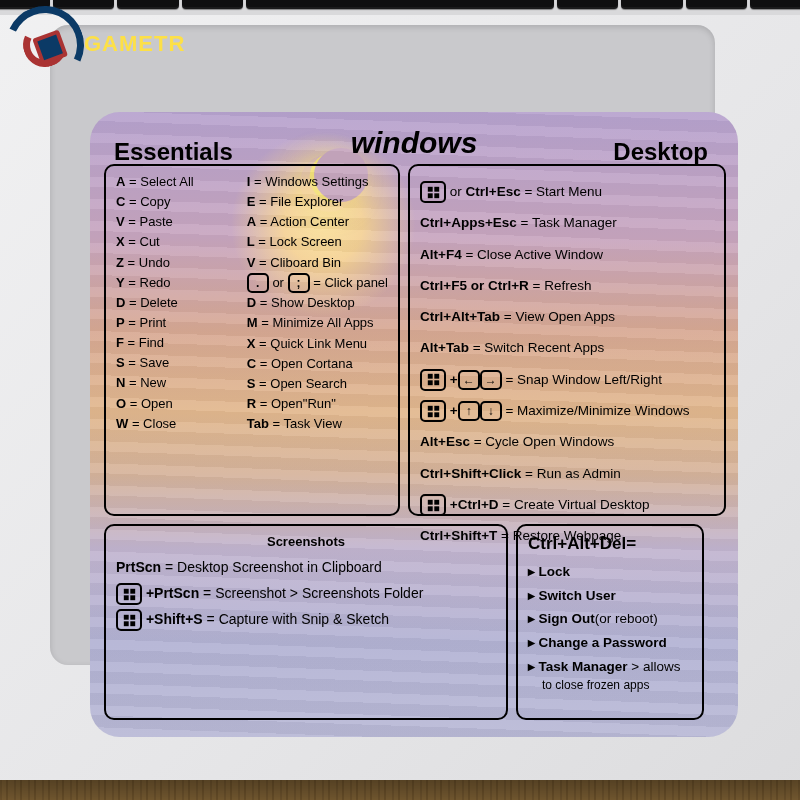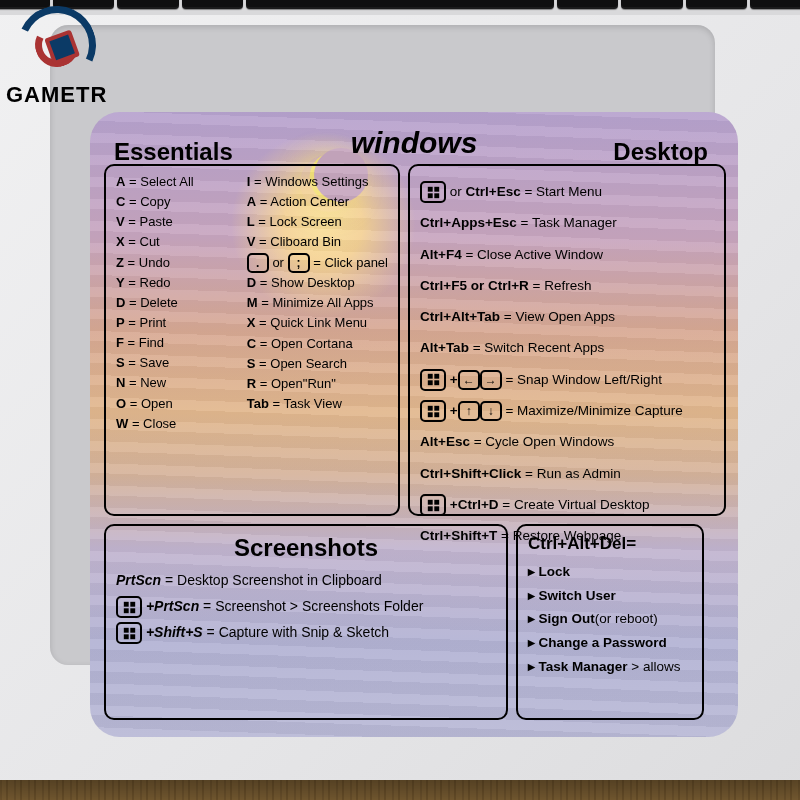--- a/index.html
+++ b/index.html
@@ -117,34 +117,34 @@
 
   .twocol { display:flex; gap:6px; }
   .col { flex:1; }
   .row { line-height: 1.55; white-space: nowrap; font-size:13px; }
   .row b { font-weight:900; }
   .eq { font-weight:400; }
 
   .drow { line-height: 1.72; font-size:13.5px; white-space:nowrap;margin-top:8px; }
   .drow b { font-weight:900; }
 
-  .sectitle { text-align:center; font-weight:bold; font-size:24px; margin:2px 0 6px; }
+  .sectitle { text-align:center; font-weight:bold; font-size:13px; margin:2px 0 6px; }
   .srow { font-size:14px; line-height:1.85; white-space:nowrap; }
-  .srow b { font-weight:900;font-style:italic; }
+  .srow b { font-weight:900; }
 
   .cad .sectitle { text-align:left; font-size:17px; }
   .cad li { font-size:13.5px; line-height:1.75; list-style:none; }
   .cad li::before { content:"▸ "; font-weight:bold; }
   .cad .sub { font-size:12px; margin-left:14px; line-height:1.3; }
 
   
   .logo {
     position:absolute; top:6px; left:6px; z-index:5;
-    display:flex; flex-direction:column; align-items:center;
-    font-weight:900; color:#000000;
+    display:flex; align-items:center;
+    font-weight:900; color:#fde047;
   }
   .logo .ring {
     width:78px; height:78px; border:7px solid #0b3a66; border-radius:50%;
     position:relative; border-left-color:transparent; border-bottom-color:transparent;
     transform: rotate(-20deg);
     box-shadow: 0 0 0 3px rgba(11,58,102,0.0);
   }
   .logo .ring::before{
     content:""; position:absolute; inset:10px; border:7px solid #a33; border-radius:50%;
     border-top-color:transparent; border-right-color:transparent;
@@ -198,20 +198,21 @@
           <div class="row"><b>D</b> <span class="eq">= Delete</span></div>
           <div class="row"><b>P</b> <span class="eq">= Print</span></div>
           <div class="row"><b>F</b> <span class="eq">= Find</span></div>
           <div class="row"><b>S</b> <span class="eq">= Save</span></div>
           <div class="row"><b>N</b> <span class="eq">= New</span></div>
           <div class="row"><b>O</b> <span class="eq">= Open</span></div>
           <div class="row"><b>W</b> <span class="eq">= Close</span></div>
         </div>
         <div class="col">
           <div class="row"><b>I</b> <span class="eq">= Windows Settings</span></div>
+          <div class="row"><b>E</b> <span class="eq">= File Explorer</span></div>
           <div class="row"><b>A</b> <span class="eq">= Action Center</span></div>
           <div class="row"><b>L</b> <span class="eq">= Lock Screen</span></div>
           <div class="row"><b>V</b> <span class="eq">= Cliboard Bin</span></div>
           <div class="row"><span class="smkey">.</span> or <span class="smkey">;</span> <span class="eq">= Click panel</span></div>
           <div class="row"><b>D</b> <span class="eq">= Show Desktop</span></div>
           <div class="row"><b>M</b> <span class="eq">= Minimize All Apps</span></div>
           <div class="row"><b>X</b> <span class="eq">= Quick Link Menu</span></div>
           <div class="row"><b>C</b> <span class="eq">= Open Cortana</span></div>
           <div class="row"><b>S</b> <span class="eq">= Open Search</span></div>
           <div class="row"><b>R</b> <span class="eq">= Open"Run"</span></div>
@@ -242,21 +243,21 @@
             <rect x="9" y="9" width="6" height="6" fill="#000"></rect>
           </svg>
         </span> <b>+</b><span class="smkey">←</span><span class="smkey">→</span> <span class="eq">= Snap Window Left/Right</span></div>
       <div class="drow"><span class="winkey">
           <svg viewBox="0 0 16 16">
             <rect x="1" y="1" width="6" height="6" fill="#000"></rect>
             <rect x="9" y="1" width="6" height="6" fill="#000"></rect>
             <rect x="1" y="9" width="6" height="6" fill="#000"></rect>
             <rect x="9" y="9" width="6" height="6" fill="#000"></rect>
           </svg>
-        </span> <b>+</b><span class="smkey">↑</span><span class="smkey">↓</span> <span class="eq">= Maximize/Minimize Capture</span></div>
+        </span> <b>+</b><span class="smkey">↑</span><span class="smkey">↓</span> <span class="eq">= Maximize/Minimize Windows</span></div>
       <div class="drow"><b>Alt+Esc</b> <span class="eq">= Cycle Open Windows</span></div>
       <div class="drow"><b>Ctrl+Shift+Click</b> <span class="eq">= Run as Admin</span></div>
       <div class="drow"><span class="winkey">
           <svg viewBox="0 0 16 16">
             <rect x="1" y="1" width="6" height="6" fill="#000"></rect>
             <rect x="9" y="1" width="6" height="6" fill="#000"></rect>
             <rect x="1" y="9" width="6" height="6" fill="#000"></rect>
             <rect x="9" y="9" width="6" height="6" fill="#000"></rect>
           </svg>
         </span> <b>+Ctrl+D</b> <span class="eq">= Create Virtual Desktop</span></div>
@@ -287,15 +288,16 @@
   </div>
 
   <div class="box cad">
     <div class="sectitle">Ctrl+Alt+Del=</div>
     <ul id="cad-list">
         <li><b>Lock</b></li>
         <li><b>Switch User</b></li>
         <li><b>Sign Out</b><span style="font-weight:400">(or reboot)</span></li>
         <li><b>Change a Password</b></li>
         <li><b>Task Manager</b> <span>&gt; allows</span></li>
+        <div class="sub">to close frozen apps</div>
       </ul>
   </div>
 </div>
 
 </body></html>

